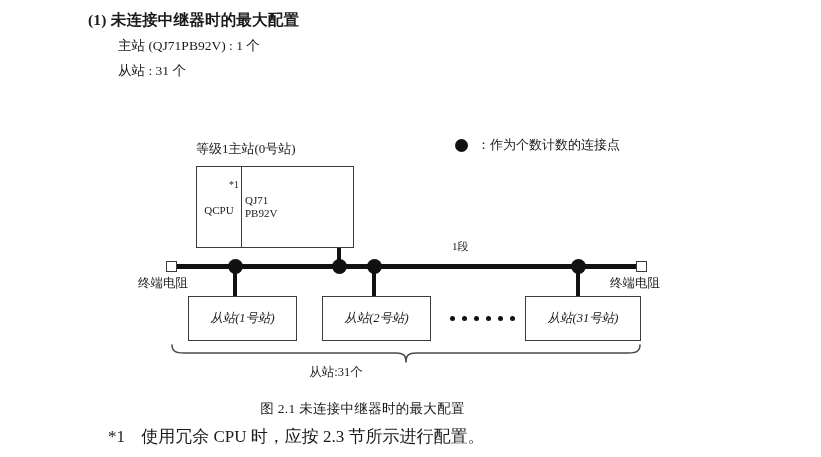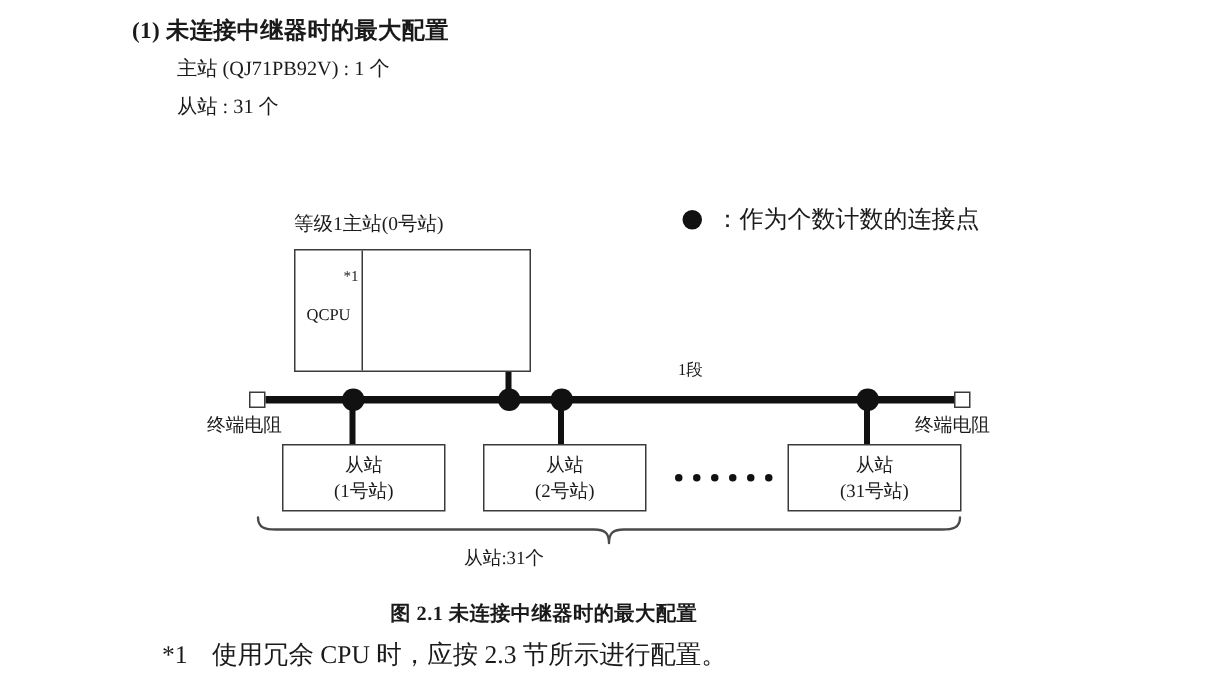--- a/index.html
+++ b/index.html
@@ -39,21 +39,21 @@
   
   #legend { left: 455px; top: 136px; display: flex; align-items: center; }
   #legend .dot {
     width: 13px; height: 13px;
     border-radius: 50%;
     background: #111111;
     display: inline-block;
   }
   #legend .legend-text {
     margin-left: 9px;
-    font-size: 16px;
+    font-size: 13px;
     white-space: nowrap;
   }
 
   
   #master-label {
     left: 196px; top: 140px;
     font-size: 13px;
     white-space: nowrap;
   }
   #master-rack {
@@ -119,25 +119,25 @@
     background: #111111;
   }
 
   
   .slave-box {
     height: 45px;
     border: 1.4px solid #3b3b3b;
     background: #ffffff;
     box-sizing: border-box;
     display: flex;
-    flex-direction: column;
     align-items: center;
     justify-content: center;
     font-size: 12.5px;
     line-height: 1.3;
+    font-style: italic;
   }
   #slave-1  { left: 188px; top: 296px; width: 109px; }
   #slave-2  { left: 322px; top: 296px; width: 109px; }
   #slave-31 { left: 525px; top: 296px; width: 116px; }
 
   
   #ellipsis {
     left: 450px; top: 316px;
     display: flex;
     gap: 7px;
@@ -158,21 +158,21 @@
     text-align: center;
     font-size: 12.5px;
   }
 
   
   #figure-caption {
     left: 0; top: 400px;
     width: 725px;
     text-align: center;
     font-size: 13.5px;
-    font-weight: bold;
+    font-weight: normal;
     letter-spacing: 0.3px;
   }
   #footnote {
     left: 108px; top: 425px;
     font-size: 17px;
     white-space: nowrap;
   }
   #footnote .fn-mark { margin-right: 12px; }
 </style>
 </head>
@@ -189,20 +189,26 @@
   <span class="legend-text">：作为个数计数的连接点</span>
 </div>
 
 <div class="abs" id="master-label">等级1主站(0号站)</div>
 
 <div class="abs" id="master-rack">
   <div class="cell cell-cpu">
     <span class="fnref">*1</span>
     <span class="cpu-text">QCPU</span>
   </div>
+  <div class="cell cell-net">
+    <span class="net-text">
+      <span>QJ71</span><br>
+      <span>PB92V</span>
+    </span>
+  </div>
 </div>
 
 <div class="abs drop" style="left:337px; top:248px; height:20px;"></div>
 
 <div class="abs" id="segment-label">1段</div>
 
 <div class="abs" id="bus-line"></div>
 
 <div class="abs term-res" id="term-left"></div>
 <div class="abs term-res" id="term-right"></div>

